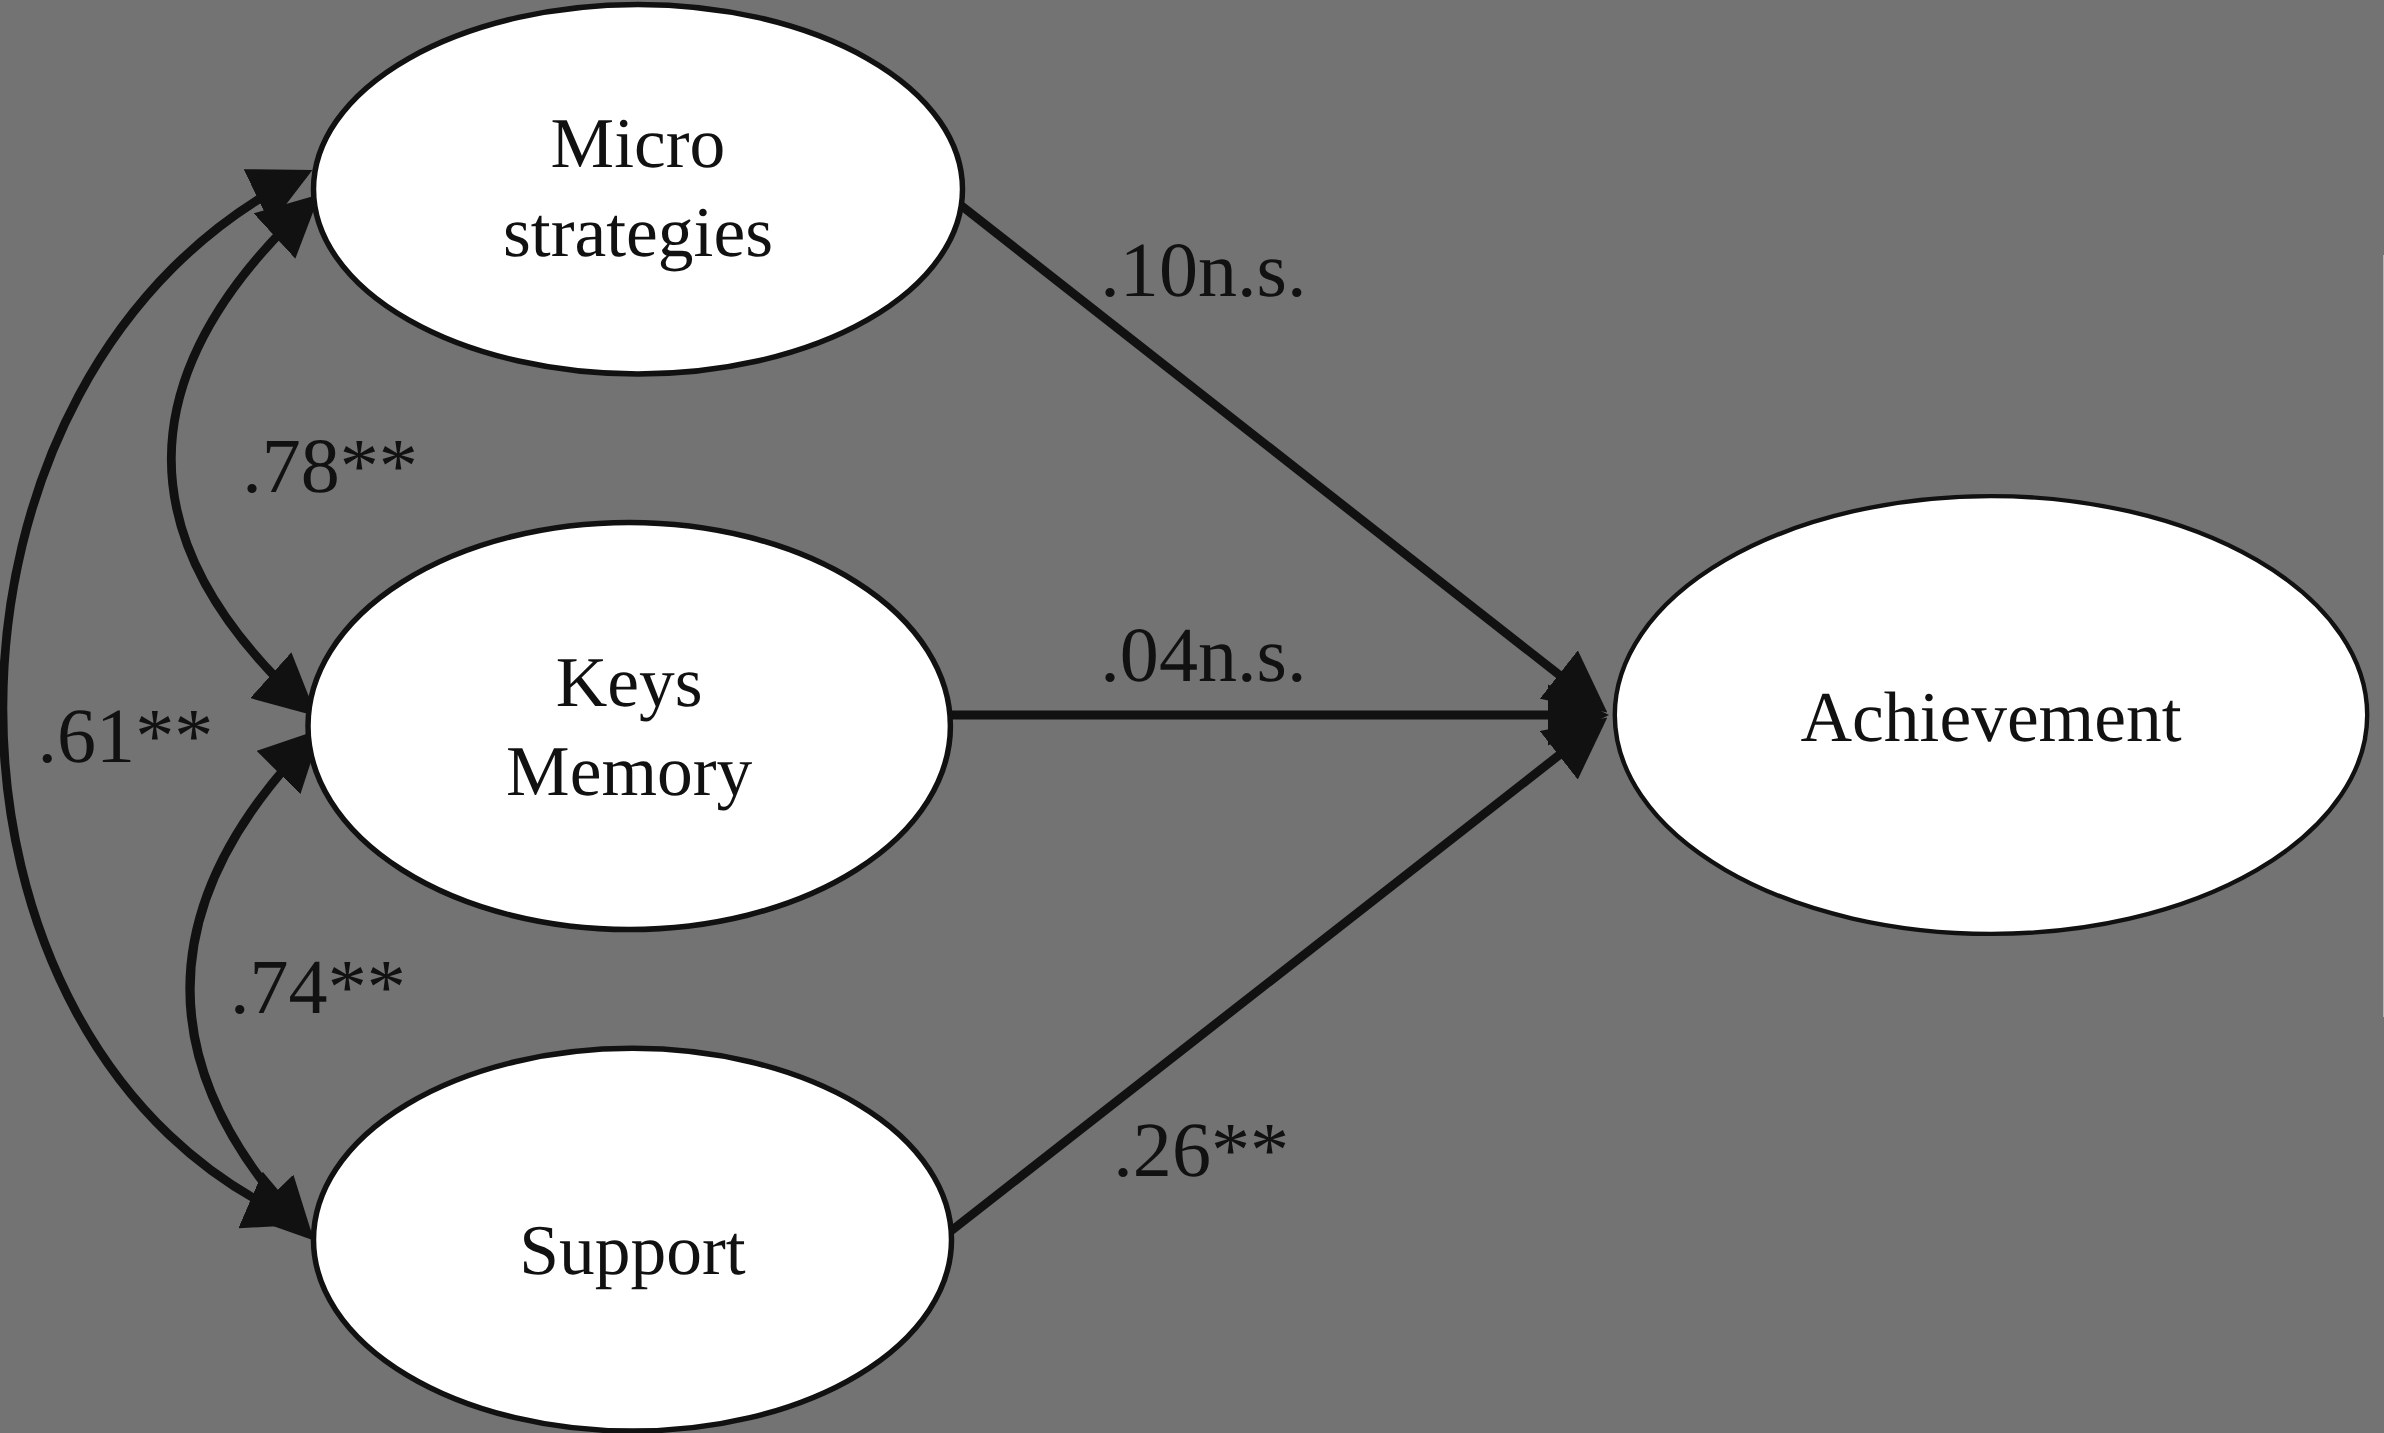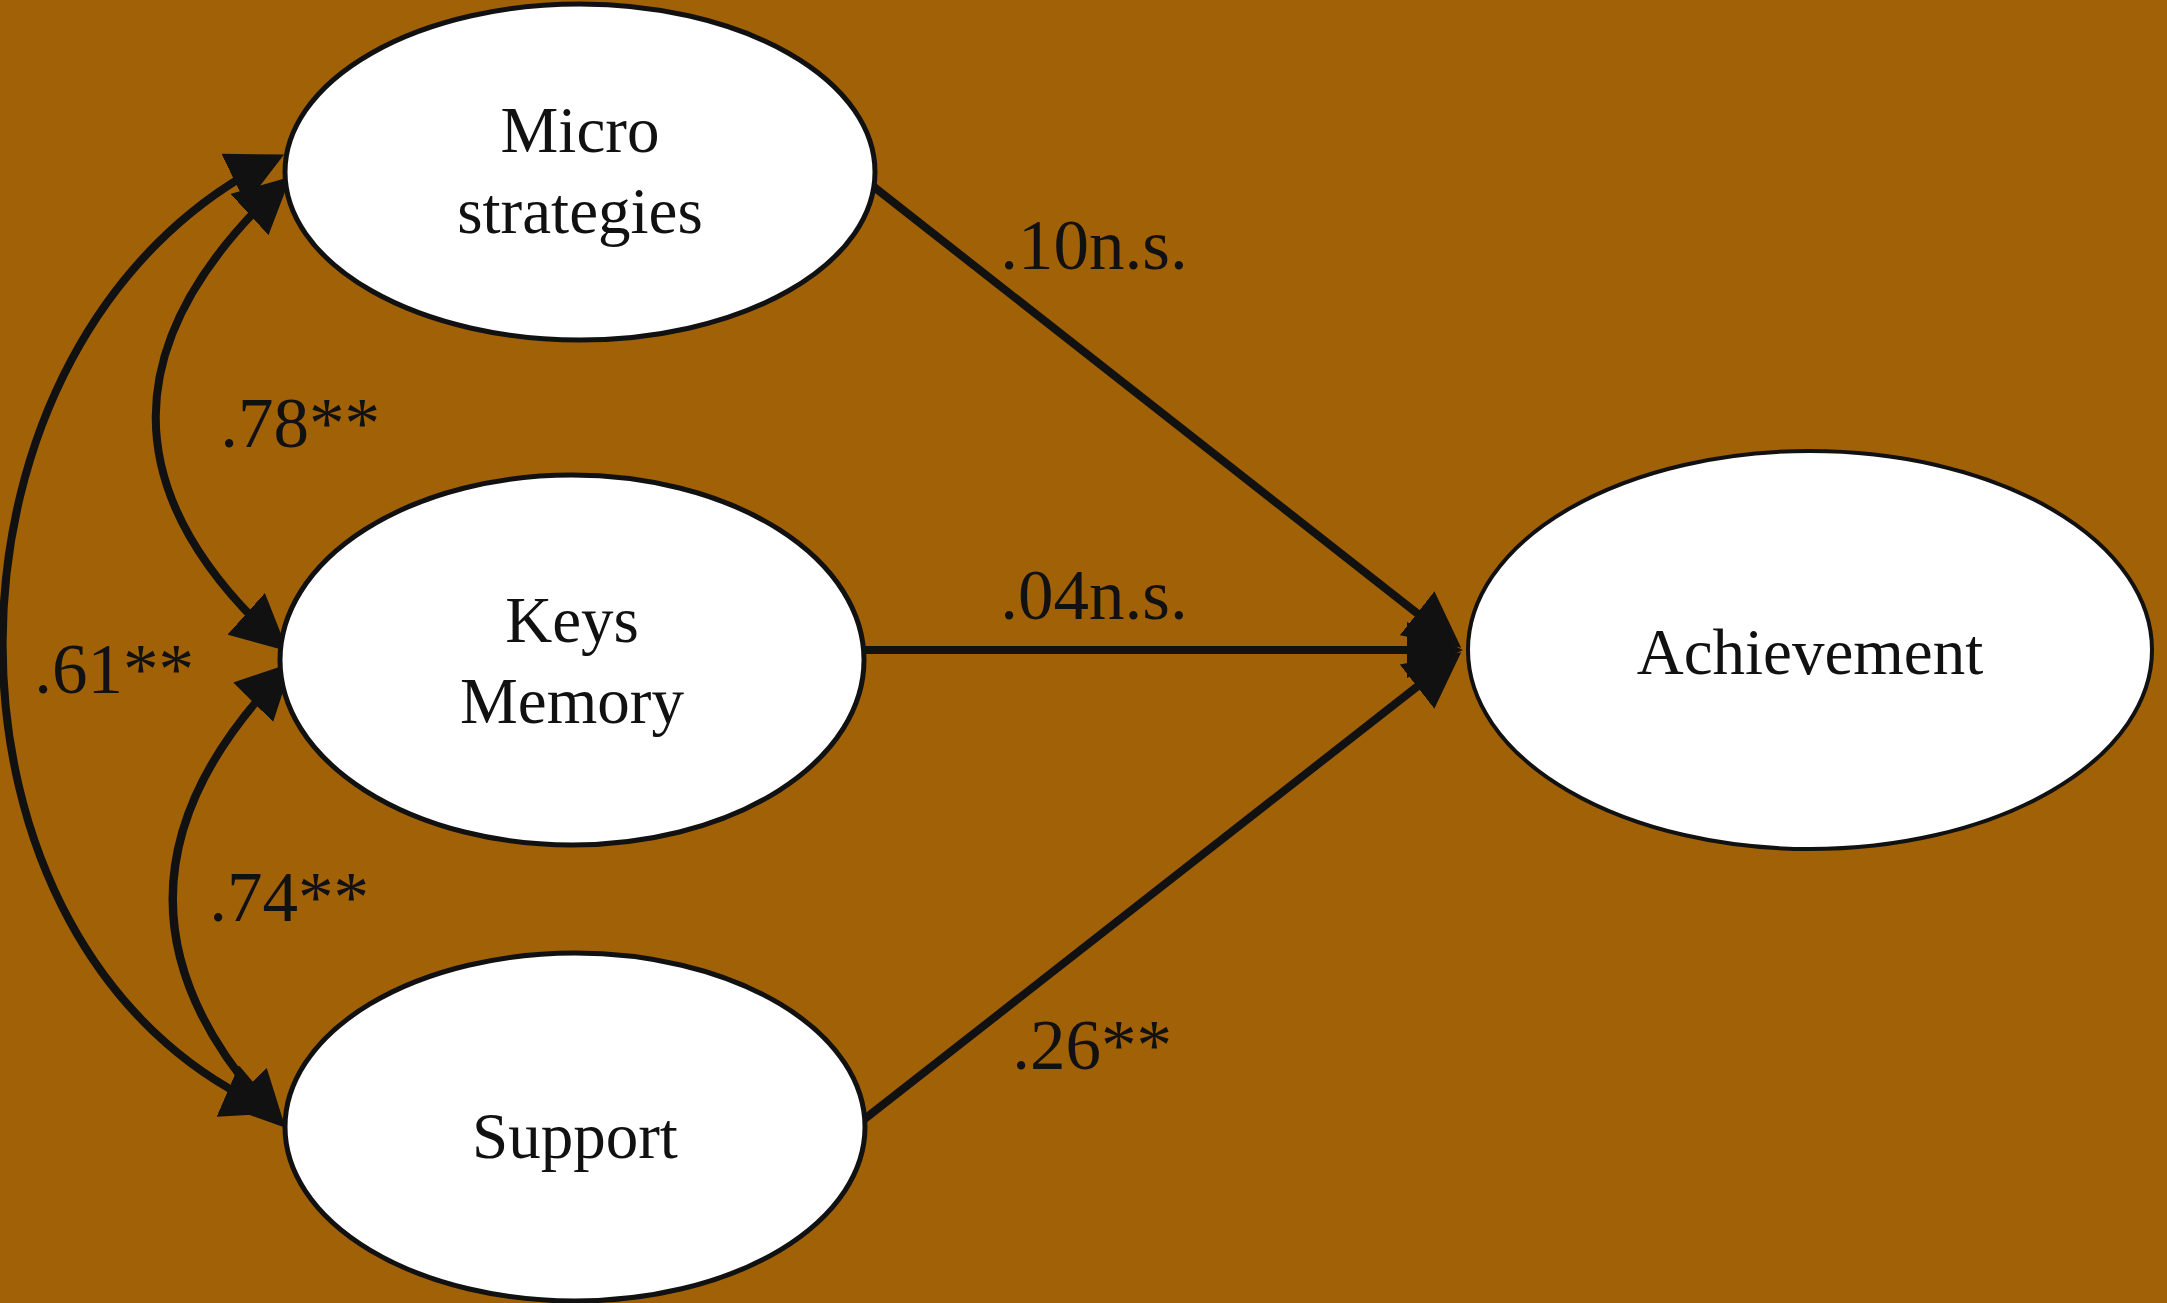--- a/index.html
+++ b/index.html
@@ -3,21 +3,21 @@
 <meta charset="utf-8">
 <style>
   html, body {
     margin: 0;
     padding: 0;
     background: #ffffff;
   }
   .stage {
     width: 2167px;
     height: 1303px;
-    background: #a16207;
+    background: #737373;
     overflow: hidden;
   }
   svg { display: block; }
   .shape {
     fill: #ffffff;
     stroke: #111111;
   }
   .edge {
     fill: none;
     stroke: #111111;

